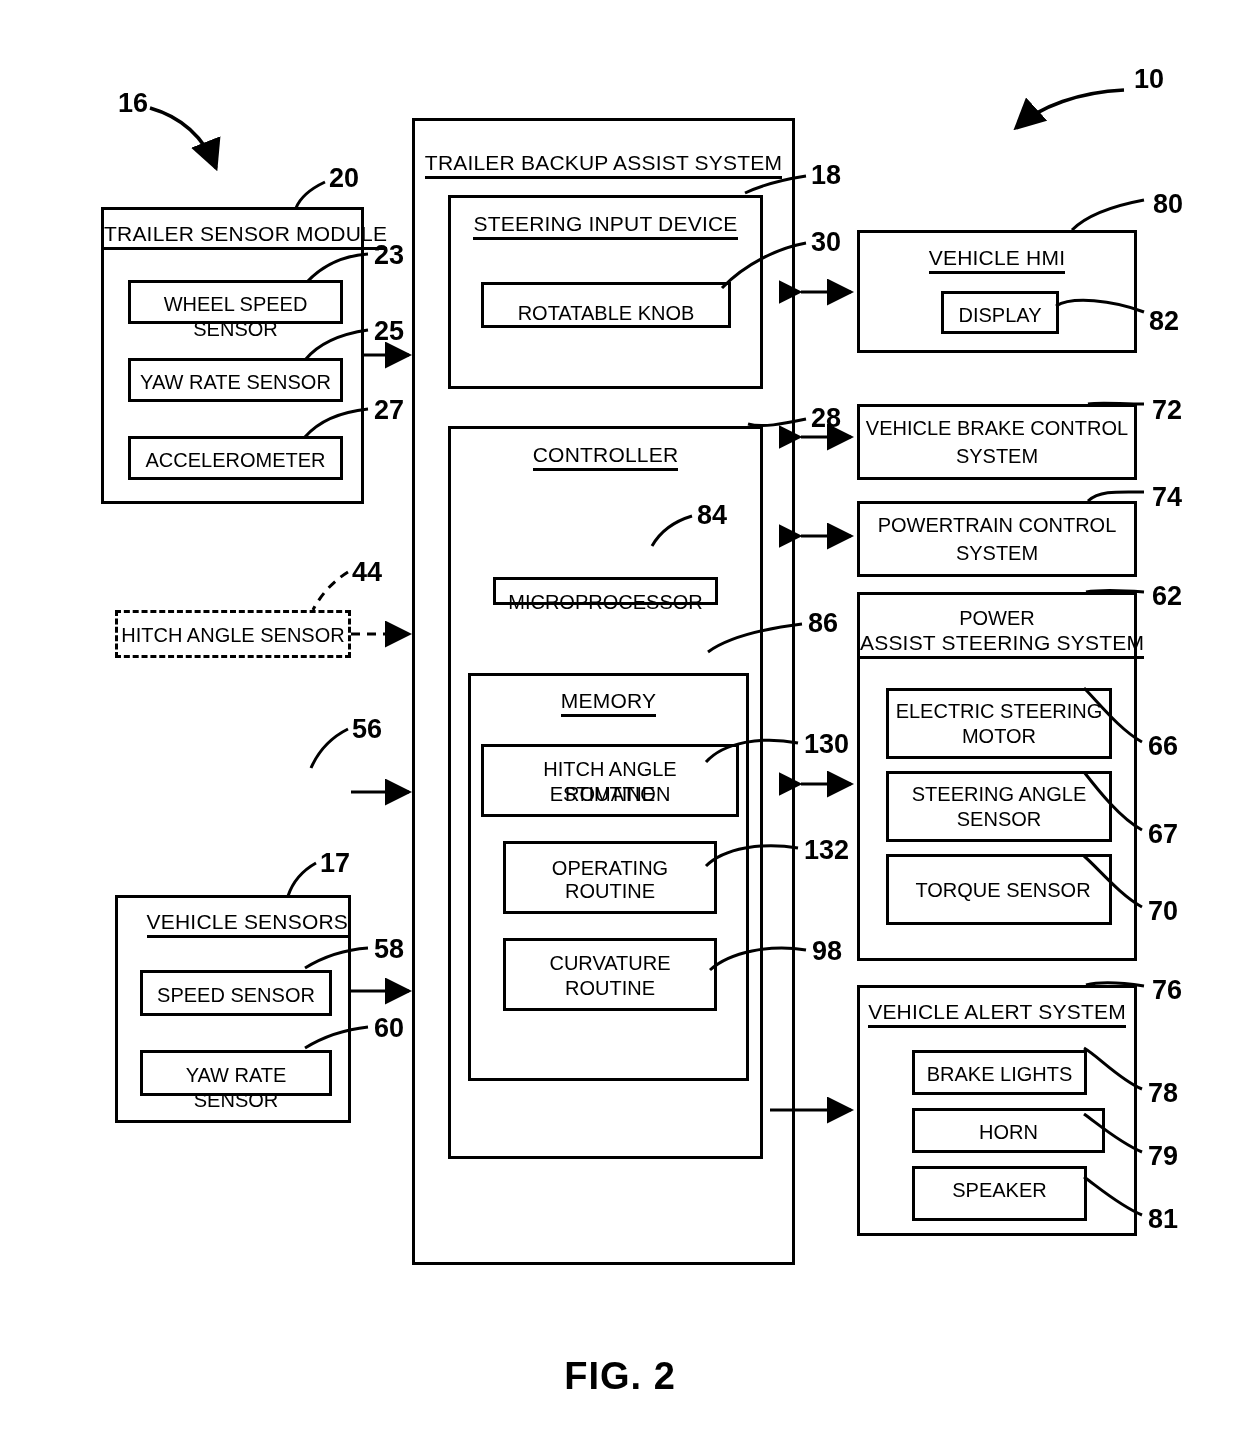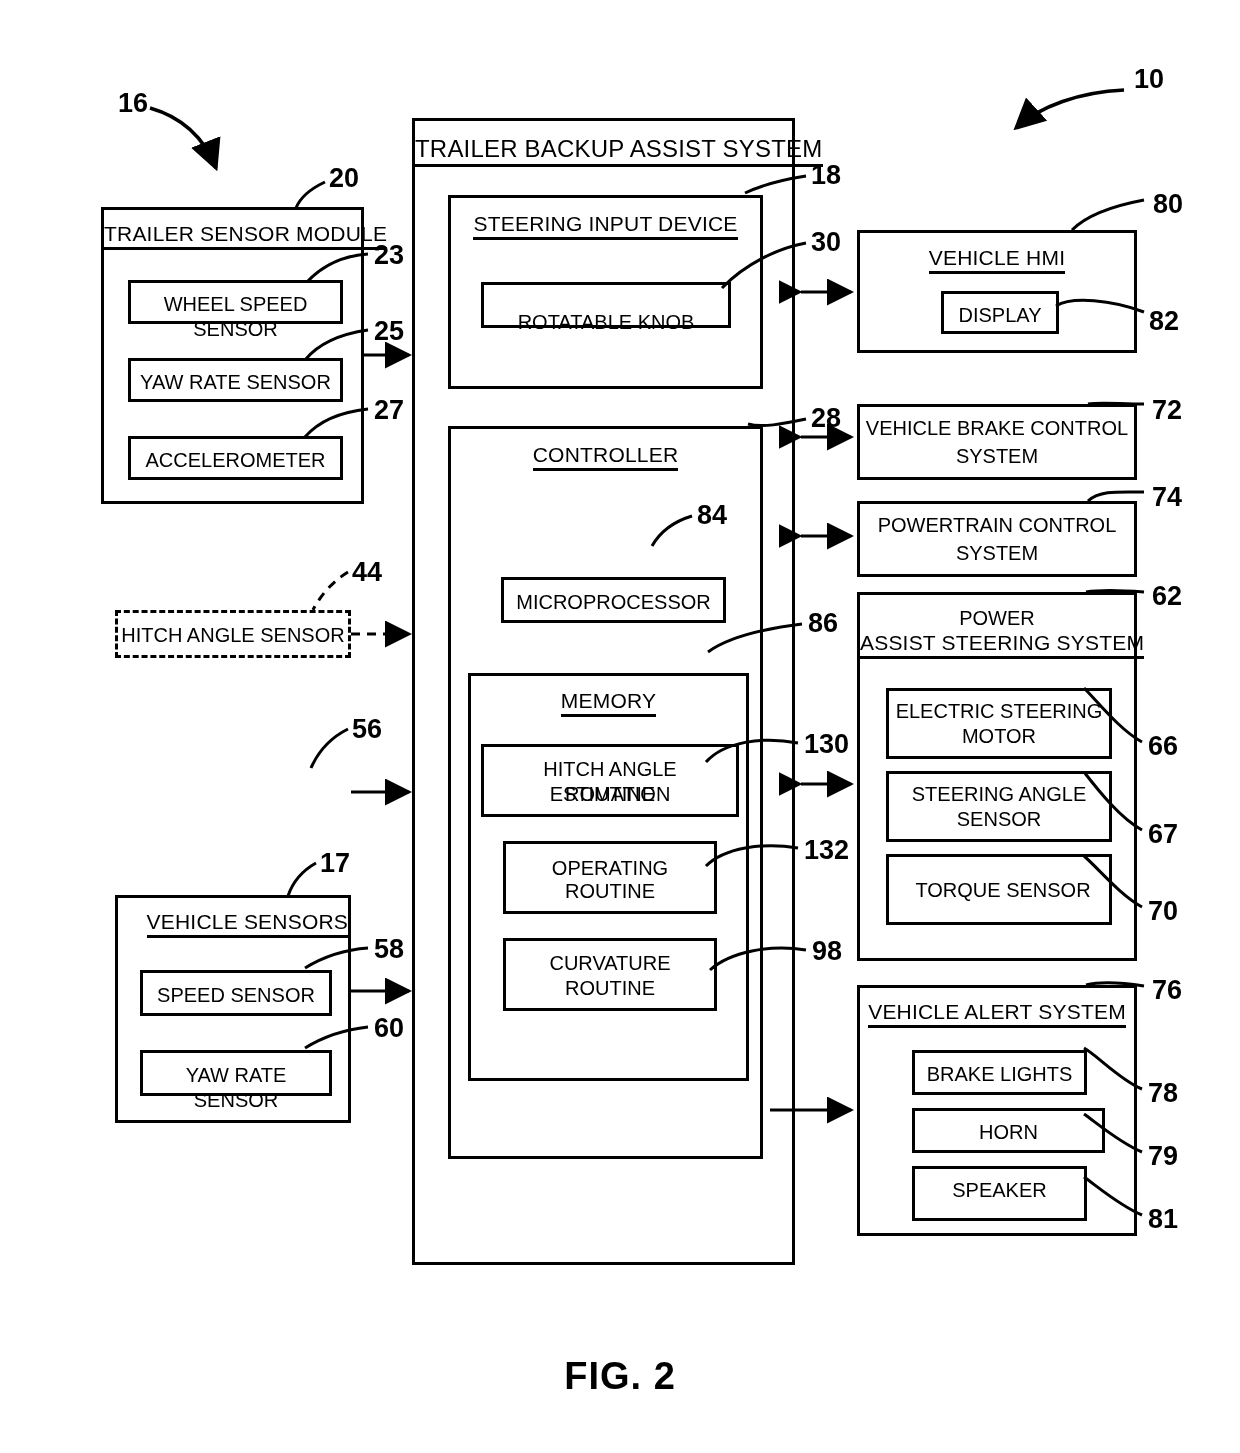--- a/index.html
+++ b/index.html
@@ -55,39 +55,39 @@
     </div>
     <div class="box" style="left:22px;top:72px;width:192px;height:46px;">
       <div class="lbl" style="top:10px;">SPEED SENSOR</div>
     </div>
     <div class="box" style="left:22px;top:152px;width:192px;height:46px;">
       <div class="lbl" style="top:10px;">YAW RATE SENSOR</div>
     </div>
   </div>
 
   <div class="box" style="left:412px;top:118px;width:383px;height:1147px;">
-    <div class="ttl" style="top:14px;font-size:24px;">
+    <div class="ttl" style="top:30px;font-size:21px;">
       <u>TRAILER BACKUP ASSIST SYSTEM</u>
     </div>
 
     <div class="box" style="left:33px;top:74px;width:315px;height:194px;">
       <div class="ttl" style="top:14px;">
         <u>STEERING INPUT DEVICE</u>
       </div>
       <div class="box" style="left:30px;top:84px;width:250px;height:46px;">
-        <div class="lbl" style="top:25px;">ROTATABLE KNOB</div>
+        <div class="lbl" style="top:16px;">ROTATABLE KNOB</div>
       </div>
     </div>
 
     <div class="box" style="left:33px;top:305px;width:315px;height:733px;">
       <div class="ttl" style="top:14px;">
         <u>CONTROLLER</u>
       </div>
 
-      <div class="box" style="left:50px;top:148px;width:225px;height:46px;">
+      <div class="box" style="left:42px;top:148px;width:225px;height:28px;">
         <div class="lbl" style="top:10px;">MICROPROCESSOR</div>
       </div>
 
       <div class="box" style="left:17px;top:244px;width:281px;height:408px;">
         <div class="ttl" style="top:13px;">
           <u>MEMORY</u>
         </div>
         <div class="box" style="left:10px;top:68px;width:258px;height:73px;">
           <div class="lbl" style="top:10px;">HITCH ANGLE ESTIMATION</div>
           <div class="lbl" style="top:35px;">ROUTINE</div>

